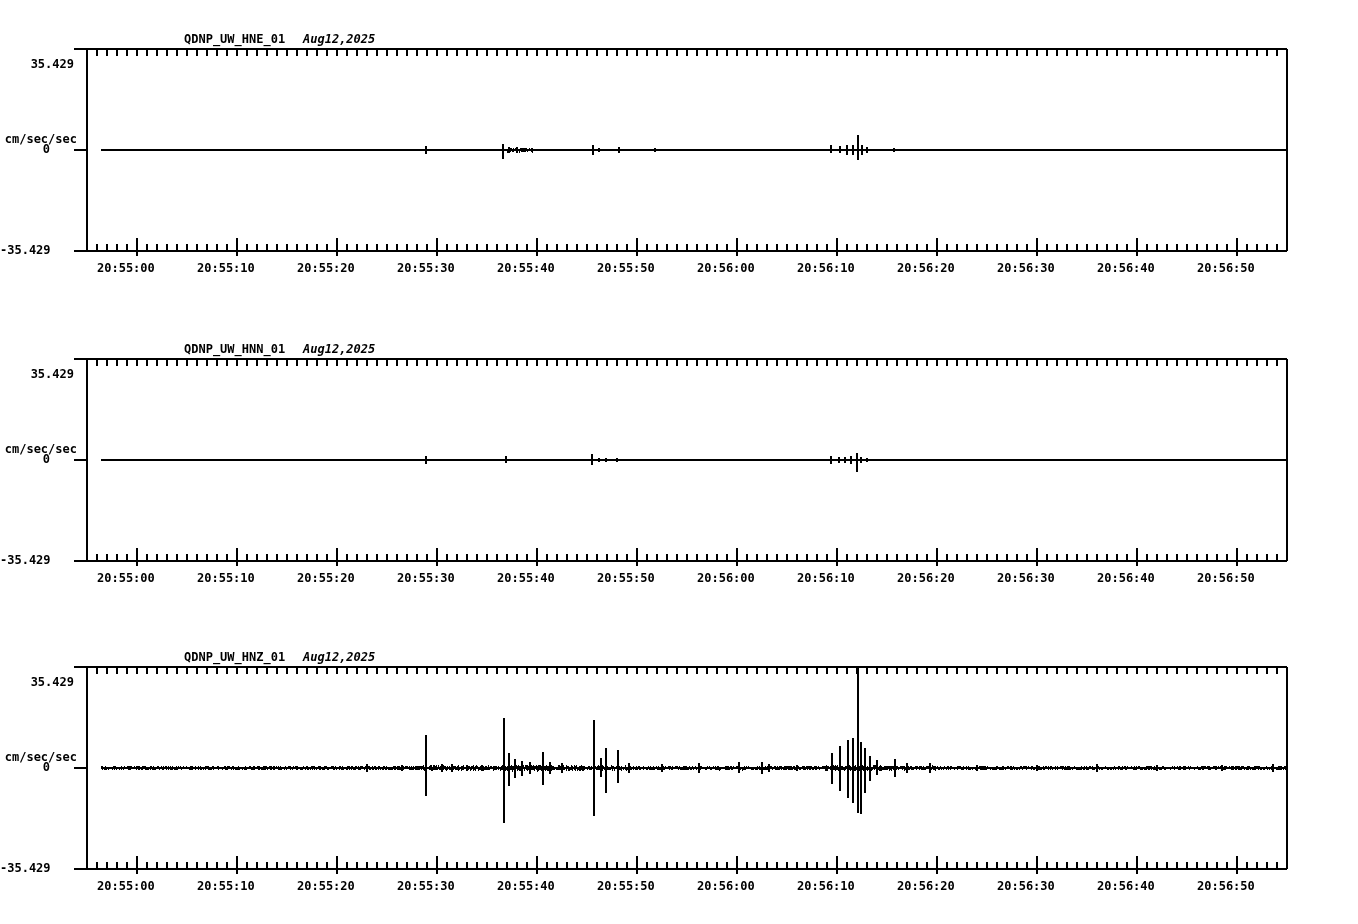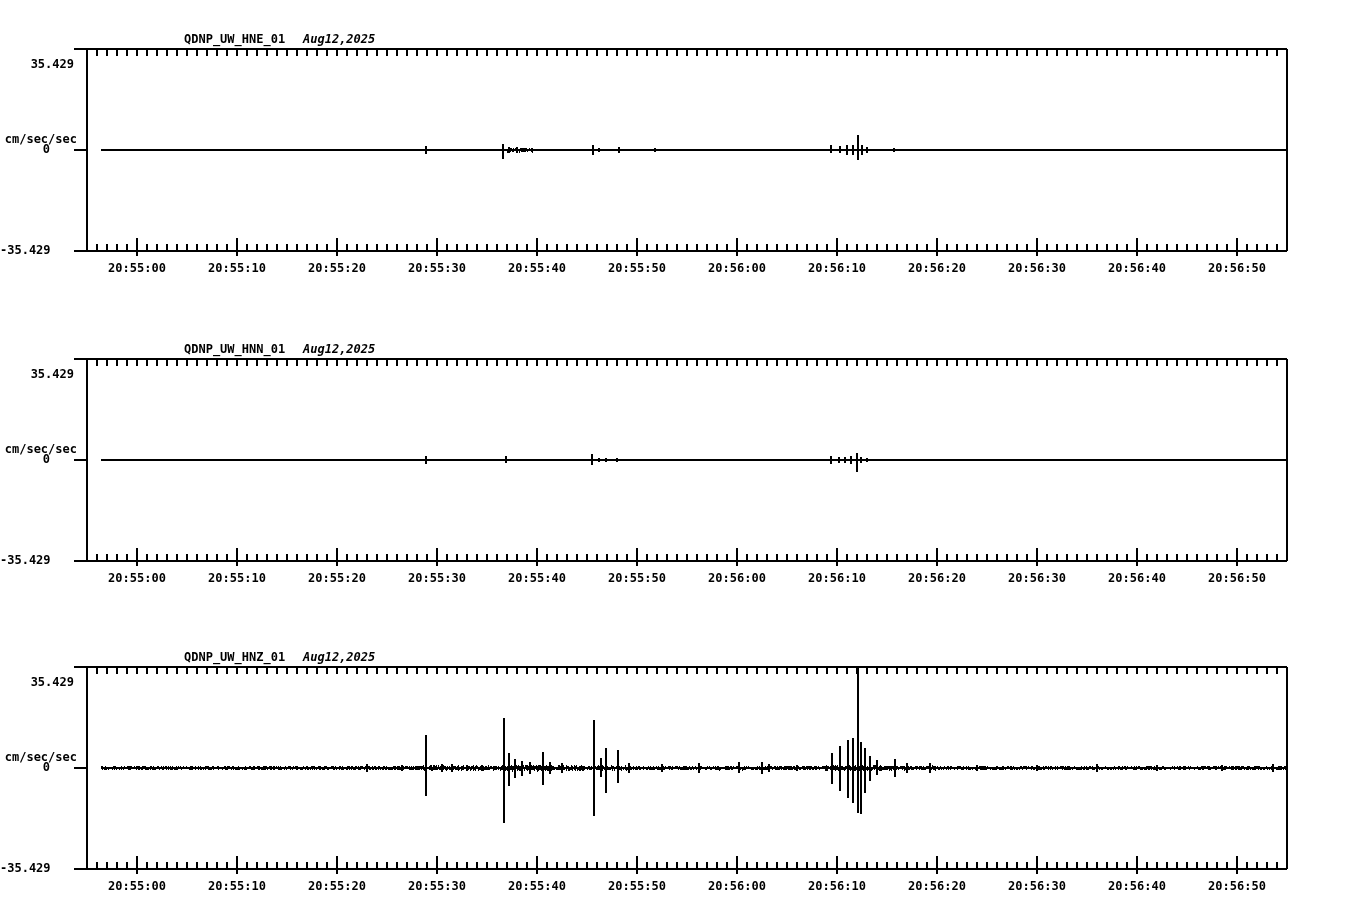--- a/index.html
+++ b/index.html
@@ -11,21 +11,21 @@
   #plot-svg{position:absolute;left:0;top:0;}
   .panel{position:absolute;left:0;top:0;width:1358px;height:0;}
   .panel .lbl{position:absolute;white-space:nowrap;line-height:13px;}
   .panel .station{left:184px;top:calc(var(--oy) - 16px);}
   .panel .date{left:303px;top:calc(var(--oy) - 16px);font-style:italic;}
   .panel .ymax{left:12px;width:62px;text-align:right;top:calc(var(--oy) - 7px);margin-top:16px;}
   .panel .yunits{left:0;width:77px;text-align:right;top:calc(var(--oy) + 77px);margin-top:7px;}
   .panel .yzero{left:0;width:50px;text-align:right;top:calc(var(--oy) + 94px);}
   .panel .ymin{left:0;width:62px;text-align:left;top:calc(var(--oy) + 195px);}
   .panel .xlabels{position:absolute;left:0;top:calc(var(--oy) + 213px);width:1358px;height:16px;}
-  .panel .xlabels span{position:absolute;width:80px;text-align:center;line-height:13px;}
+  .panel .xlabels span{position:absolute;width:80px;text-align:left;line-height:13px;}
   .p0{--oy:49px;} .p1{--oy:359px;} .p2{--oy:667px;}
 </style>
 </head>
 <body>
 
 <div id="page">
 
   <svg id="plot-svg" width="1358" height="924">
     <g id="g0">
         <g>

